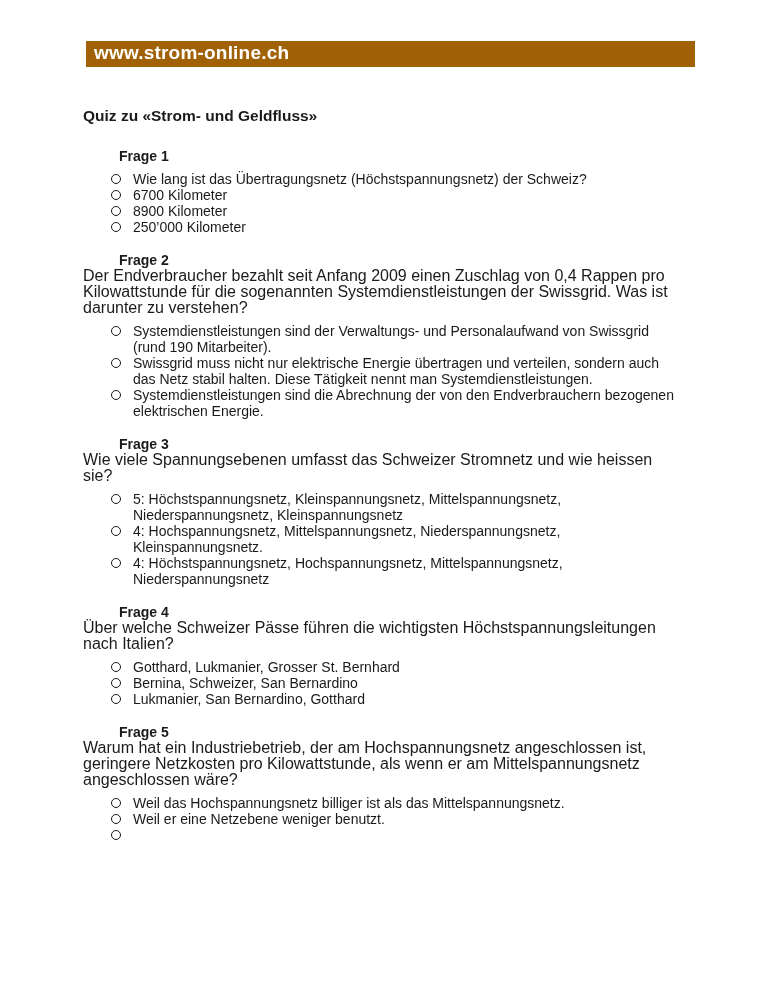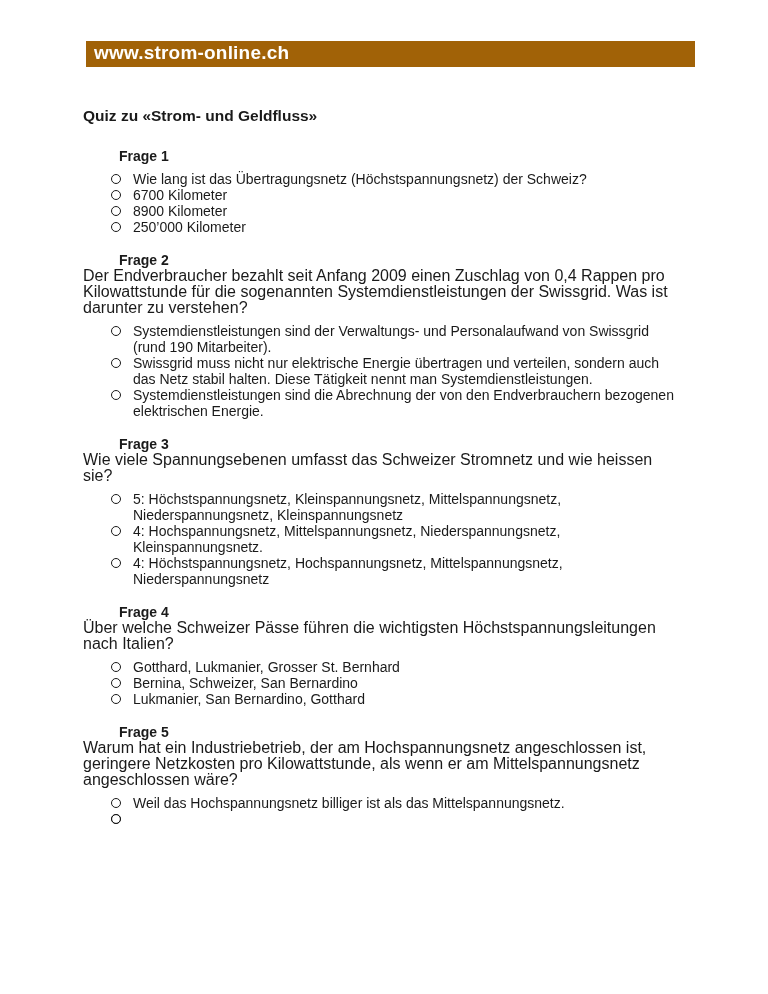--- a/index.html
+++ b/index.html
@@ -75,17 +75,17 @@
       <li class="option"><span class="radio"></span><span>Bernina, Schweizer, San Bernardino</span></li>
       <li class="option"><span class="radio"></span><span>Lukmanier, San Bernardino, Gotthard</span></li>
     </ul>
   </div>
 
   <div class="question">
     <p class="q-label">Frage 5</p>
     <p class="q-text">Warum hat ein Industriebetrieb, der am Hochspannungsnetz angeschlossen ist, geringere Netzkosten pro Kilowattstunde, als wenn er am Mittelspannungsnetz angeschlossen wäre?</p>
     <ul class="options">
       <li class="option"><span class="radio"></span><span>Weil das Hochspannungsnetz billiger ist als das Mittelspannungsnetz.</span></li>
-      <li class="option"><span class="radio"></span></li>
+      <li class="option"><span class="radio"></span><span>Weil er eine Netzebene weniger benutzt.</span></li>
       <li class="option"><span class="radio"></span></li>
     </ul>
   </div>
 </div>
 
 </body></html>

